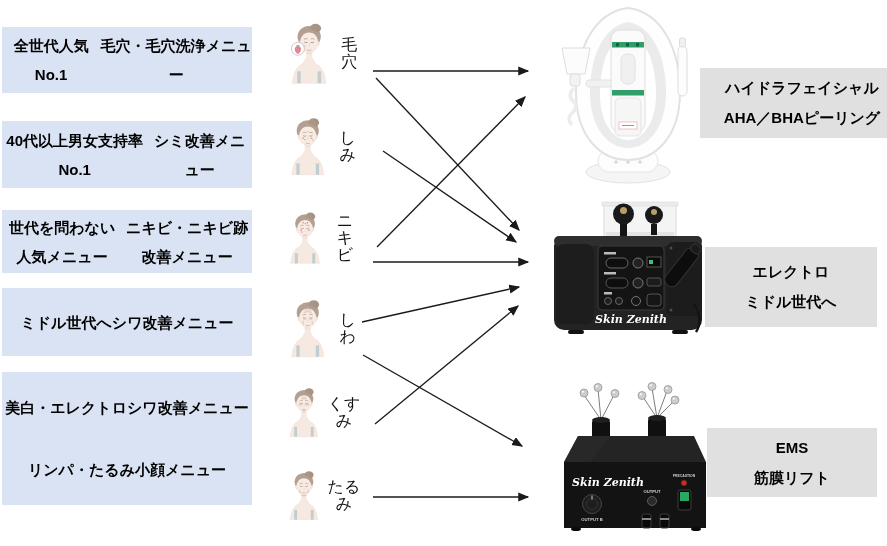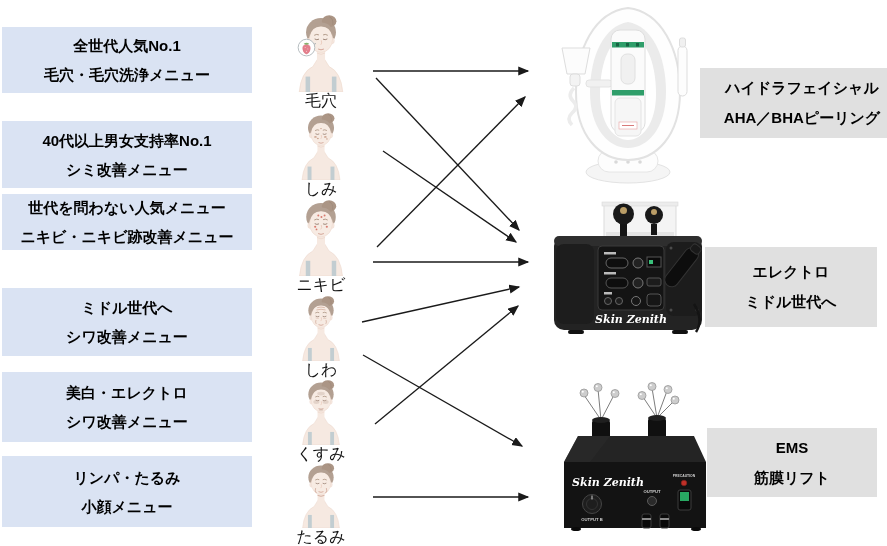--- a/index.html
+++ b/index.html
@@ -3,26 +3,26 @@
 <meta charset="utf-8">
 <style>
   html,body{margin:0;padding:0;background:#fff;}
   .canvas{
     position:relative;width:887px;height:546px;background:#fff;overflow:hidden;
     font-family:"Liberation Sans","DejaVu Sans",sans-serif;color:#000;
   }
   
   .menu-box{
     position:absolute;left:2px;width:250px;background:#dae3f3;
-    display:flex;flex-direction:column;justify-content:center;align-items:center;
+    display:flex;flex-direction:row;justify-content:center;align-items:center;
     text-align:center;font-weight:bold;font-size:15px;line-height:29px;
   }
   
   .concern{
-    position:absolute;left:281px;width:80px;display:flex;flex-direction:column;align-items:center;
+    position:absolute;left:281px;width:80px;display:flex;flex-direction:row;align-items:center;
   }
   .concern svg{display:block;}
   .concern-label{font-size:16px;line-height:17px;color:#111;text-align:center;}
   
   .arrows{position:absolute;left:0;top:0;width:887px;height:546px;pointer-events:none;}
   
   .machine-img{position:absolute;font-weight:bold;}
   .machine-img svg{display:block;}
   
   .machine-label{
@@ -64,33 +64,33 @@
   </svg>
 
   <div class="menu-box" style="top:27px;height:66px">
     <span>全世代人気No.1</span>
     <span>毛穴・毛穴洗浄メニュー</span>
   </div>
   <div class="menu-box" style="top:121px;height:67px">
     <span>40代以上男女支持率No.1</span>
     <span>シミ改善メニュー</span>
   </div>
-  <div class="menu-box" style="top:194px;height:56px">
+  <div class="menu-box" style="top:210px;height:63px">
     <span>世代を問わない人気メニュー</span>
     <span>ニキビ・ニキビ跡改善メニュー</span>
   </div>
   <div class="menu-box" style="top:288px;height:68px">
     <span>ミドル世代へ</span>
     <span>シワ改善メニュー</span>
   </div>
   <div class="menu-box" style="top:372px;height:70px">
     <span>美白・エレクトロ</span>
     <span>シワ改善メニュー</span>
   </div>
-  <div class="menu-box" style="top:456px;height:71px">
+  <div class="menu-box" style="top:434px;height:71px">
     <span>リンパ・たるみ</span>
     <span>小顔メニュー</span>
   </div>
 
   <div class="concern" style="top:14px">
     <svg width="76" height="78" viewBox="0 0 80 86">
       <use href="#bust"></use>
       <line x1="31" y1="34" x2="34.5" y2="32.5" stroke="#8f9aa0" stroke-width="0.8"></line>
       <circle cx="24" cy="37" r="9.2" fill="#fff" stroke="#aeb6ba" stroke-width="1"></circle>
       <path d="M24,33.5 q4.6,0.4 4.1,5 q-0.5,4.6 -4.1,5.6 q-3.6,-1 -4.1,-5.6 q-0.5,-4.6 4.1,-5 Z" fill="#e4808d" stroke="#d96a7b" stroke-width="0.5"></path>

